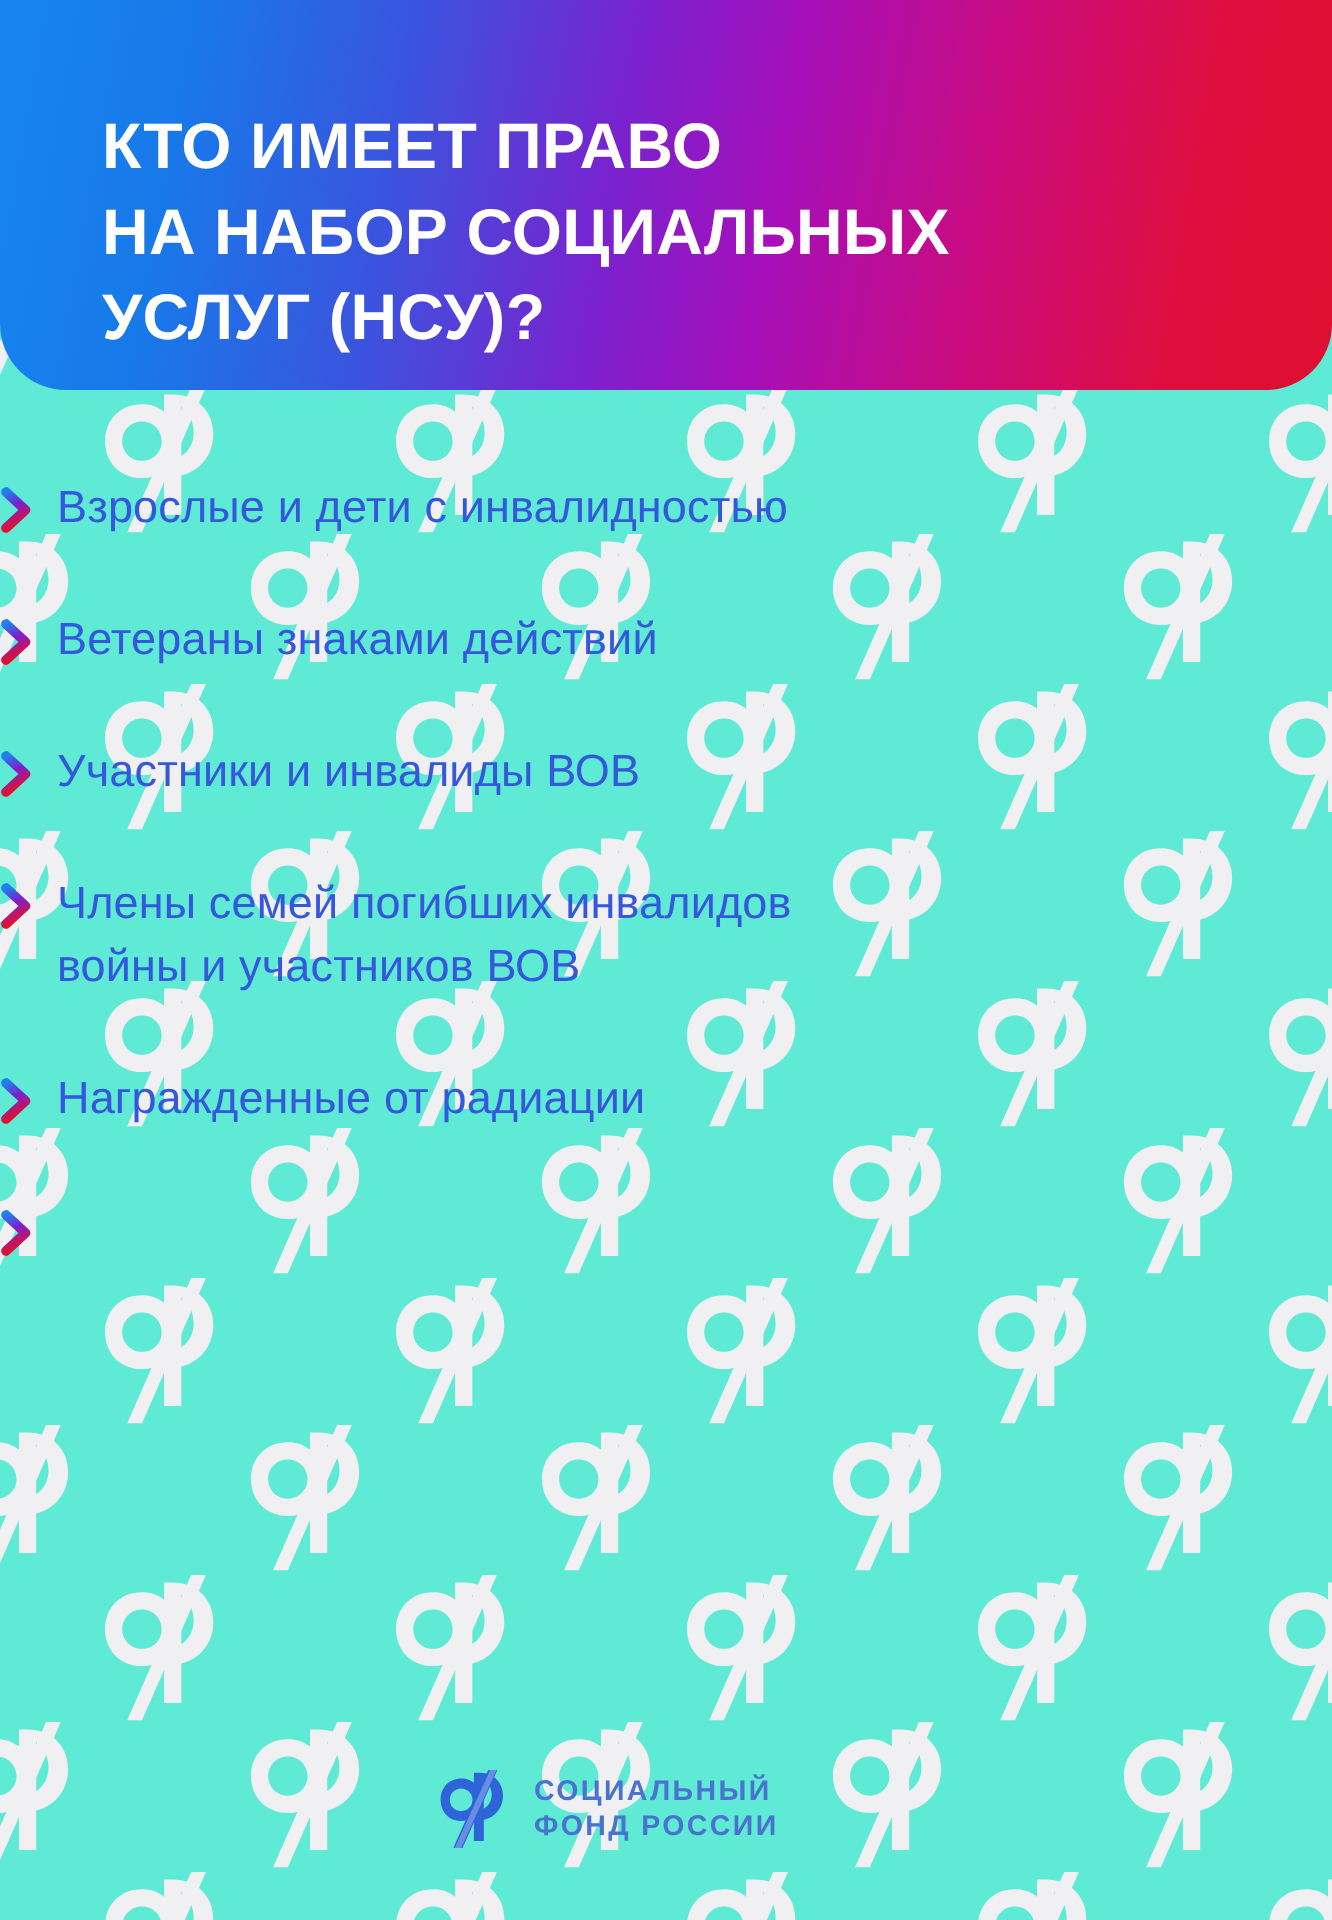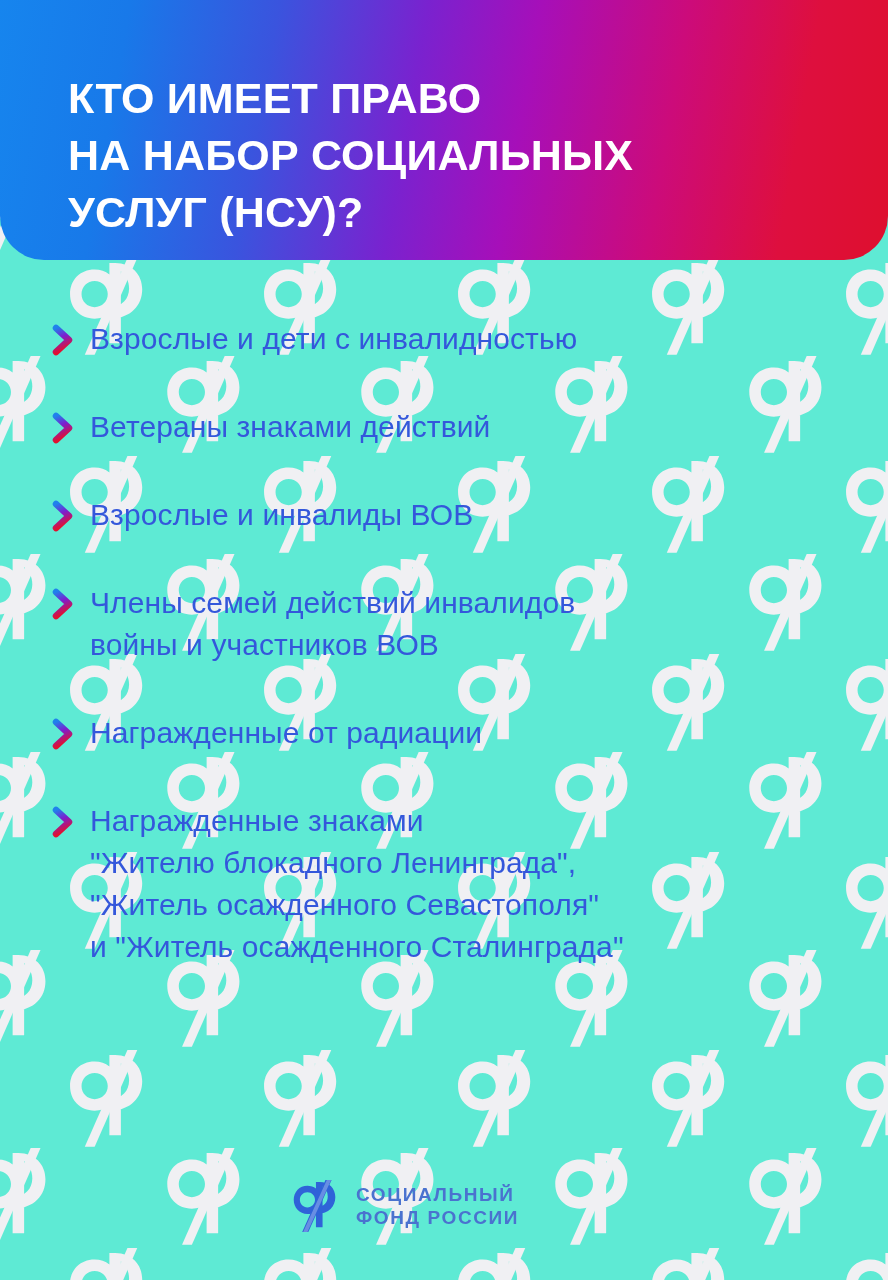--- a/index.html
+++ b/index.html
@@ -78,21 +78,20 @@
     left: 0;
     top: 318px;
     width: 888px;
     z-index: 3;
   }
 
   .list-item {
     position: relative;
     display: flex;
     align-items: flex-start;
-    padding-left: 52px;
     margin-bottom: 46px;
   }
 
   .chevron {
     flex: 0 0 auto;
     width: 22px;
     height: 32px;
     margin-top: 6px;
     margin-right: 16px;
   }
@@ -199,35 +198,35 @@
       <svg class="chevron" viewBox="0 0 22 32" xmlns="http://www.w3.org/2000/svg" aria-hidden="true">
         <defs>
           <linearGradient id="chev-grad-2" x1="0" y1="0" x2="0.25" y2="1">
             <stop offset="0%" stop-color="#1f82ec"></stop>
             <stop offset="45%" stop-color="#7b1fd0"></stop>
             <stop offset="100%" stop-color="#e2102f"></stop>
           </linearGradient>
         </defs>
         <path d="M4 4 L17 16 L4 28" fill="none" stroke="url(#chev-grad-2)" stroke-width="6.5" stroke-linecap="round" stroke-linejoin="round"></path>
       </svg>
-      <div class="item-text">Взрослые и инвалиды ВОВ</div>
+      <div class="item-text">Участники и инвалиды ВОВ</div>
     </div>
 
     <div class="list-item">
       <svg class="chevron" viewBox="0 0 22 32" xmlns="http://www.w3.org/2000/svg" aria-hidden="true">
         <defs>
           <linearGradient id="chev-grad-3" x1="0" y1="0" x2="0.25" y2="1">
             <stop offset="0%" stop-color="#1f82ec"></stop>
             <stop offset="45%" stop-color="#7b1fd0"></stop>
             <stop offset="100%" stop-color="#e2102f"></stop>
           </linearGradient>
         </defs>
         <path d="M4 4 L17 16 L4 28" fill="none" stroke="url(#chev-grad-3)" stroke-width="6.5" stroke-linecap="round" stroke-linejoin="round"></path>
       </svg>
-      <div class="item-text">Члены семей действий инвалидов
+      <div class="item-text">Члены семей погибших инвалидов
 войны и участников ВОВ</div>
     </div>
 
     <div class="list-item">
       <svg class="chevron" viewBox="0 0 22 32" xmlns="http://www.w3.org/2000/svg" aria-hidden="true">
         <defs>
           <linearGradient id="chev-grad-4" x1="0" y1="0" x2="0.25" y2="1">
             <stop offset="0%" stop-color="#1f82ec"></stop>
             <stop offset="45%" stop-color="#7b1fd0"></stop>
             <stop offset="100%" stop-color="#e2102f"></stop>
@@ -242,24 +241,20 @@
       <svg class="chevron" viewBox="0 0 22 32" xmlns="http://www.w3.org/2000/svg" aria-hidden="true">
         <defs>
           <linearGradient id="chev-grad-5" x1="0" y1="0" x2="0.25" y2="1">
             <stop offset="0%" stop-color="#1f82ec"></stop>
             <stop offset="45%" stop-color="#7b1fd0"></stop>
             <stop offset="100%" stop-color="#e2102f"></stop>
           </linearGradient>
         </defs>
         <path d="M4 4 L17 16 L4 28" fill="none" stroke="url(#chev-grad-5)" stroke-width="6.5" stroke-linecap="round" stroke-linejoin="round"></path>
       </svg>
-      <div class="item-text">Награжденные знаками
-"Жителю блокадного Ленинграда",
-"Житель осажденного Севастополя"
-и "Житель осажденного Сталинграда"</div>
     </div>
 
   </div>
 
   <div class="footer">
     <svg class="footer-mark" viewBox="0 0 96 110" xmlns="http://www.w3.org/2000/svg" aria-hidden="true">
       <path d="M32 12 C15 12 3 25 3 42 C3 59 15 72 32 72 C39 72 45 70 50 66 L50 100 L64 100 L64 14
                C71 18 75 26 75 35 C75 48 66 57 53 58 L53 72 C77 71 91 56 91 36 C91 18 78 4 58 4
                L50 4 L50 18 C45 14 39 12 32 12 Z
                M32 26 C41 26 48 33 48 42 C48 51 41 58 32 58 C23 58 16 51 16 42 C16 33 23 26 32 26 Z" fill="#2f63d8"></path>

